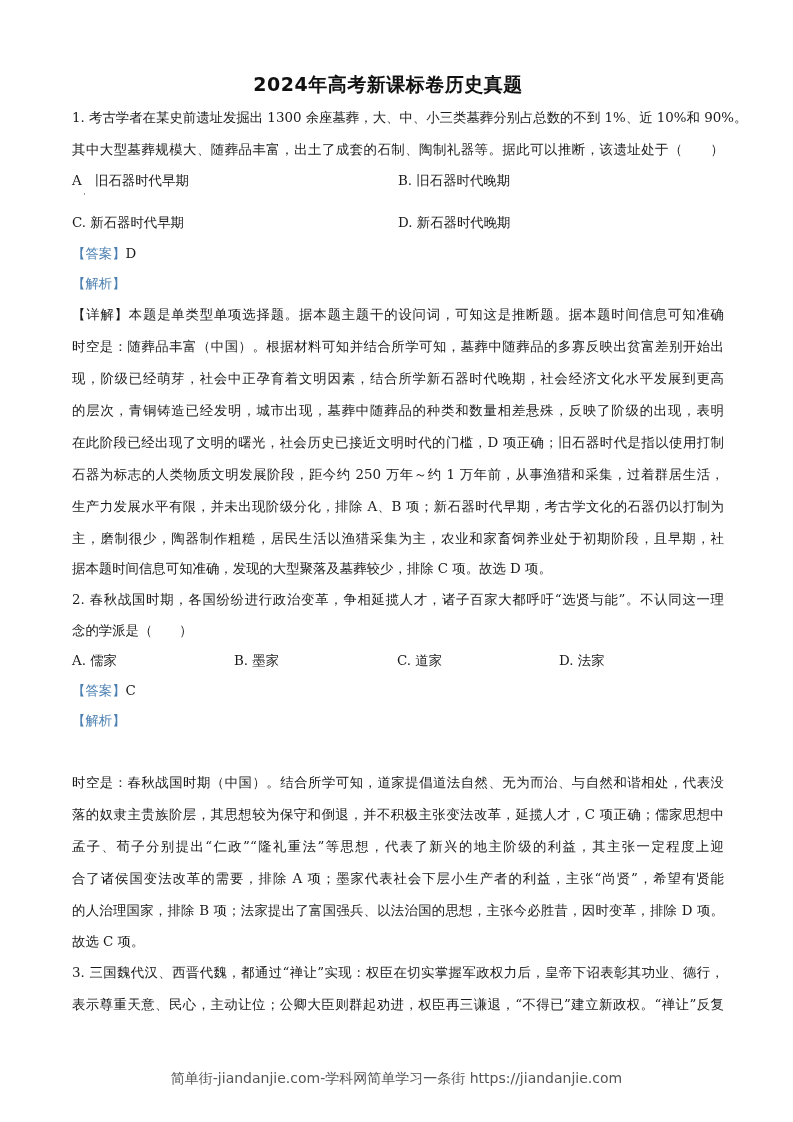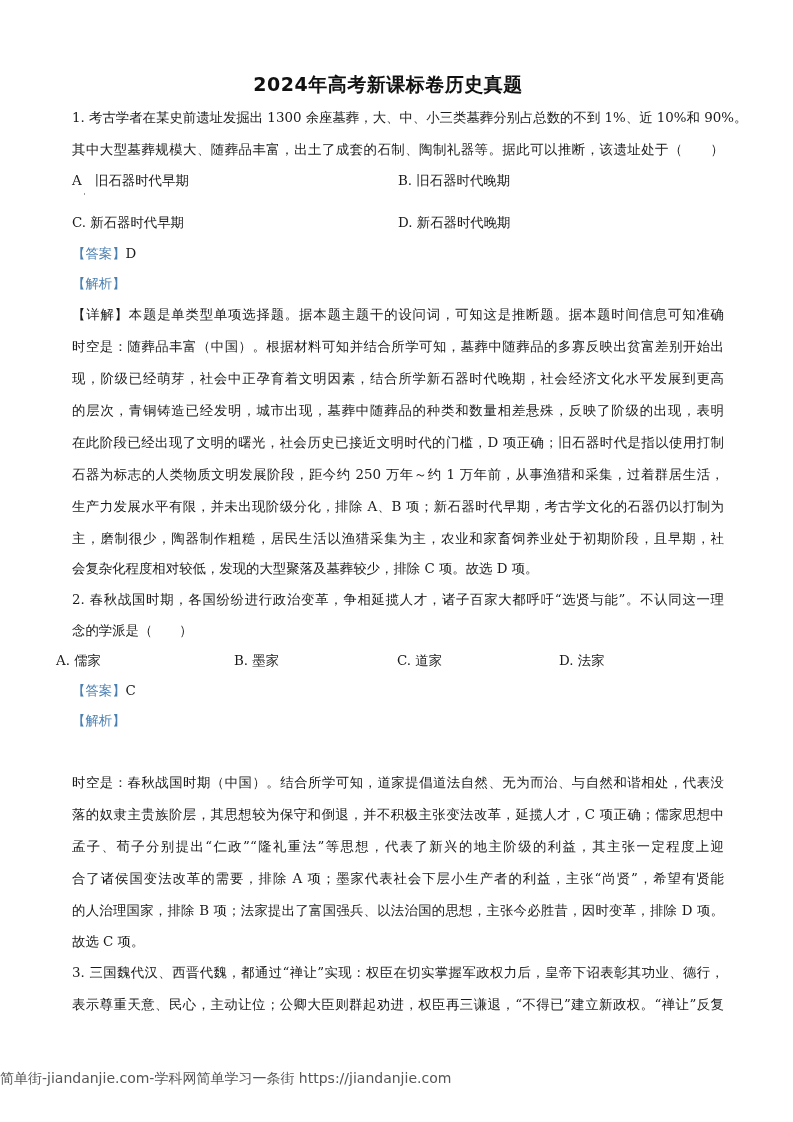--- a/index.html
+++ b/index.html
@@ -17,21 +17,21 @@
     .line {
       position: absolute; left: 72px; width: 652px;
       font-size: 13.4px; line-height: 20px; white-space: nowrap;
       text-align: justify; text-align-last: justify;
     }
     .line.nojust { text-align-last: left; }
     .opt { position: absolute; font-size: 13.4px; line-height: 20px; white-space: nowrap; }
     .blue { color: #4a7fb0; }
     .tag { position: absolute; left: 72px; font-size: 13.4px; line-height: 20px; white-space: nowrap; text-align: center; }
     .footer {
-      position: absolute; left: 0; width: 793px; top: 1070px; text-align: left;
+      position: absolute; left: 0; width: 793px; top: 1070px; text-align: center;
       font-family: "DejaVu Sans", "Liberation Sans", sans-serif; font-size: 14px; color: #555;
     }
     .dot { position: absolute; left: 84px; top: 193px; width: 1px; height: 2px; background: #999; }
   </style>
 </head>
 <body>
 
 <div class="page">
   <div class="title">2024年高考新课标卷历史真题</div>
 
@@ -47,25 +47,25 @@
   </div>
   <div class="tag blue" style="top:274px">【解析】</div>
   <div class="line" style="top:305px"><span>【详解】</span><span>本题是单类型单项选择题。据本题主题干的设问词，可知这是推断题。据本题时间信息可知准确</span></div>
   <div class="line" style="top:337px">时空是：随葬品丰富（中国）。根据材料可知并结合所学可知，墓葬中随葬品的多寡反映出贫富差别开始出</div>
   <div class="line" style="top:369px">现，阶级已经萌芽，社会中正孕育着文明因素，结合所学新石器时代晚期，社会经济文化水平发展到更高</div>
   <div class="line" style="top:433px">在此阶段已经出现了文明的曙光，社会历史已接近文明时代的门槛，D 项正确；旧石器时代是指以使用打制</div>
   <div class="line" style="top:401px">的层次，青铜铸造已经发明，城市出现，墓葬中随葬品的种类和数量相差悬殊，反映了阶级的出现，表明</div>
   <div class="line" style="top:465px">石器为标志的人类物质文明发展阶段，距今约 250 万年～约 1 万年前，从事渔猎和采集，过着群居生活，</div>
   <div class="line" style="top:497px">生产力发展水平有限，并未出现阶级分化，排除 A、B 项；新石器时代早期，考古学文化的石器仍以打制为</div>
   <div class="line" style="top:529px">主，磨制很少，陶器制作粗糙，居民生活以渔猎采集为主，农业和家畜饲养业处于初期阶段，且早期，社</div>
-  <div class="line nojust" style="top:559px">会复杂化程度相对较低，发现的大型聚落及墓葬较少，排除 C 项。故选 D 项。</div>
+  <div class="line nojust" style="top:559px">据本题时间信息可知准确，发现的大型聚落及墓葬较少，排除 C 项。故选 D 项。</div>
 
   <div class="line" style="top:590px">2. 春秋战国时期，各国纷纷进行政治变革，争相延揽人才，诸子百家大都呼吁“选贤与能”。不认同这一理</div>
   <div class="line nojust" style="top:621px">念的学派是（　　）</div>
-  <div class="opt" style="left:56px; top:651px">A. 儒家</div>
+  <div class="opt" style="left:72px; top:651px">A. 儒家</div>
   <div class="opt" style="left:234px; top:651px">B. 墨家</div>
   <div class="opt" style="left:397px; top:651px">C. 道家</div>
   <div class="opt" style="left:559px; top:651px">D. 法家</div>
   <div class="tag" style="top:681px">
     <span class="blue">【答案】</span><span>C</span>
   </div>
   <div class="tag blue" style="top:711px">【解析】</div>
   <div class="line" style="top:773px">时空是：春秋战国时期（中国）。结合所学可知，道家提倡道法自然、无为而治、与自然和谐相处，代表没</div>
   <div class="line" style="top:837px">孟子、荀子分别提出“仁政”“隆礼重法”等思想，代表了新兴的地主阶级的利益，其主张一定程度上迎</div>
   <div class="line" style="top:805px">落的奴隶主贵族阶层，其思想较为保守和倒退，并不积极主张变法改革，延揽人才，C 项正确；儒家思想中</div>

